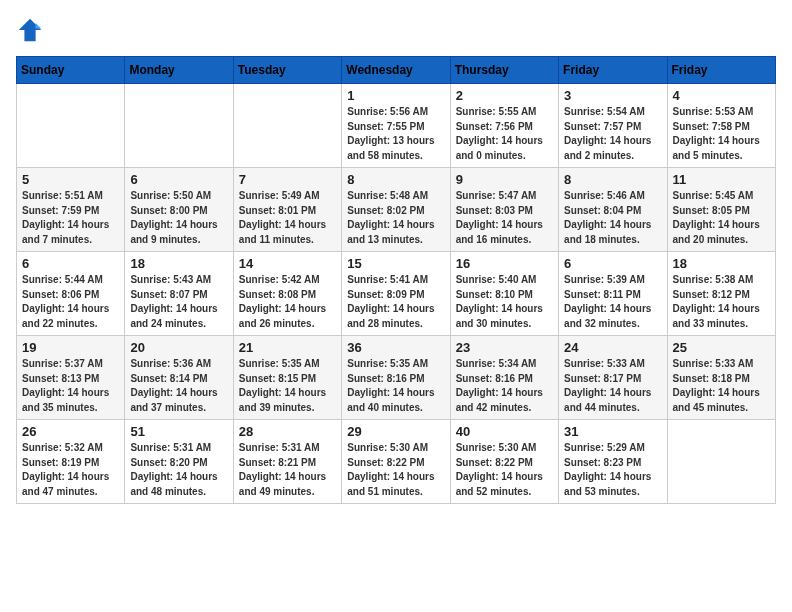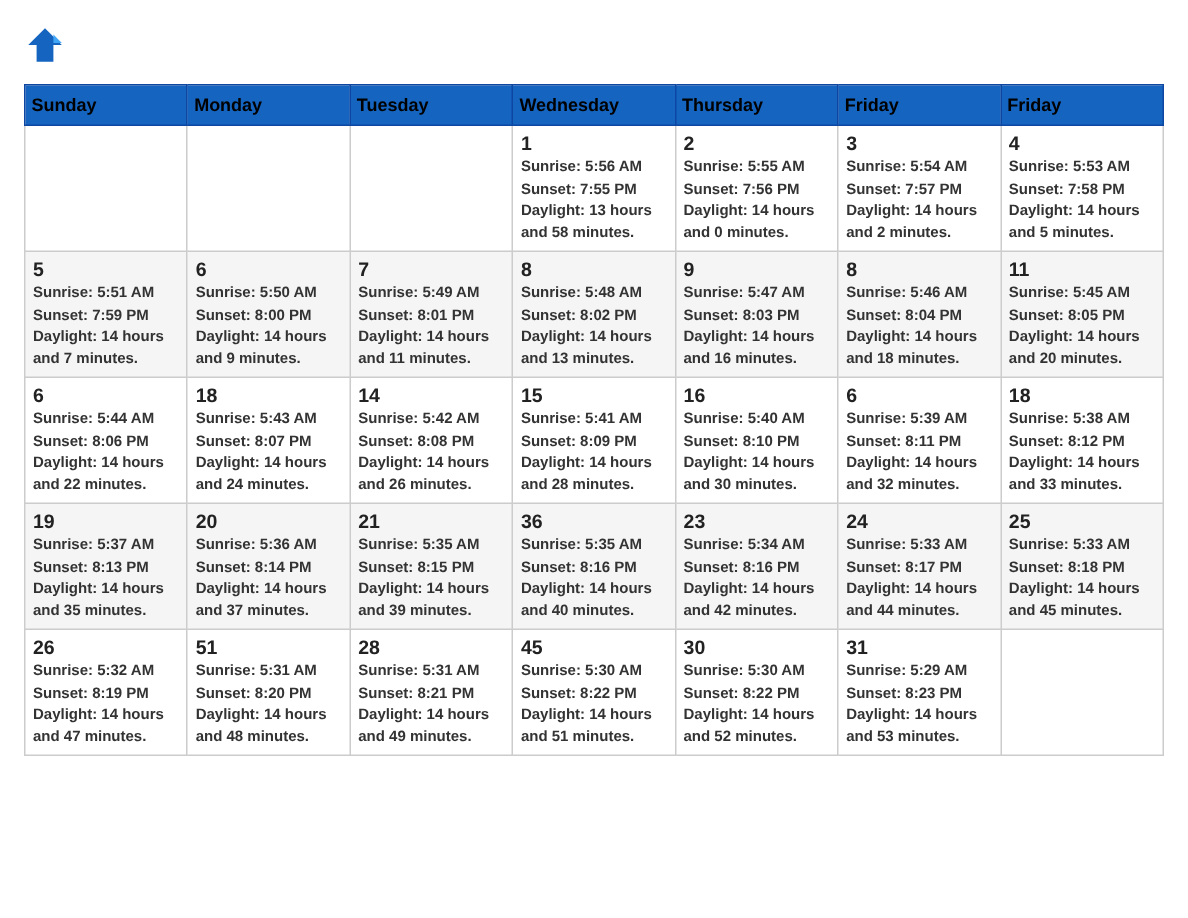--- a/index.html
+++ b/index.html
@@ -245,25 +245,25 @@
         </td>
         <td>
           <div class="day-number">51</div>
           <div class="day-info">Sunrise: 5:31 AM<br>Sunset: 8:20 PM<br>Daylight: 14 hours and 48 minutes.</div>
         </td>
         <td>
           <div class="day-number">28</div>
           <div class="day-info">Sunrise: 5:31 AM<br>Sunset: 8:21 PM<br>Daylight: 14 hours and 49 minutes.</div>
         </td>
         <td>
-          <div class="day-number">45</div>
+          <div class="day-number">29</div>
           <div class="day-info">Sunrise: 5:30 AM<br>Sunset: 8:22 PM<br>Daylight: 14 hours and 51 minutes.</div>
         </td>
         <td>
-          <div class="day-number">30</div>
+          <div class="day-number">40</div>
           <div class="day-info">Sunrise: 5:30 AM<br>Sunset: 8:22 PM<br>Daylight: 14 hours and 52 minutes.</div>
         </td>
         <td>
           <div class="day-number">31</div>
           <div class="day-info">Sunrise: 5:29 AM<br>Sunset: 8:23 PM<br>Daylight: 14 hours and 53 minutes.</div>
         </td>
         <td class="empty-cell"></td>
       </tr>
     </tbody>
 </table>

